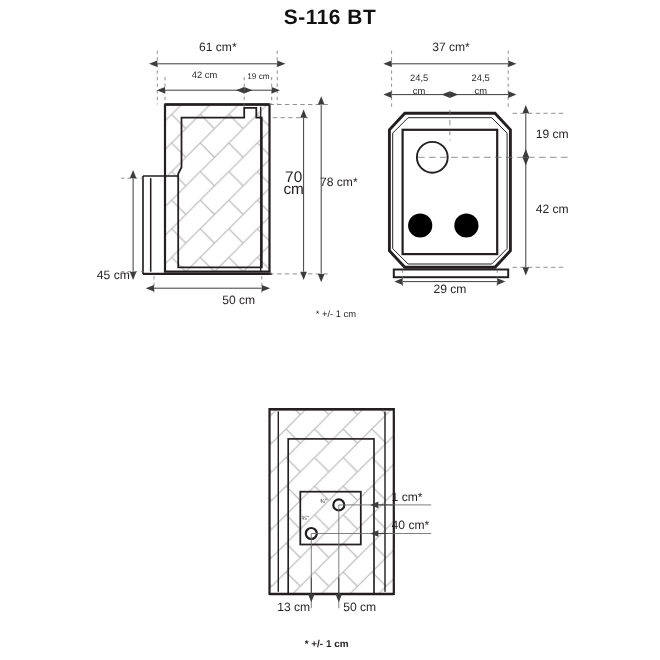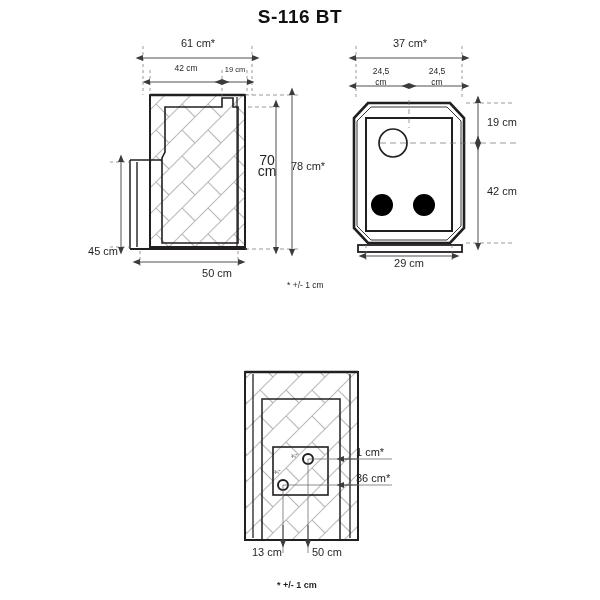--- a/index.html
+++ b/index.html
@@ -160,21 +160,21 @@
   <div class="lbl c" style="left:375px;top:38px;width:70px;">37 cm*</div>
   <div class="lbl c" style="left:360px;top:66px;width:42px;font-size:8.5px;">24,5
 cm</div>
   <div class="lbl c" style="left:416px;top:66px;width:42px;font-size:8.5px;">24,5
 cm</div>
   <div class="lbl" style="left:487px;top:117px;">19 cm</div>
   <div class="lbl" style="left:487px;top:186px;">42 cm</div>
   <div class="lbl c" style="left:389px;top:258px;width:40px;">29 cm</div>
 
   <div class="lbl" style="left:356px;top:447px;">1 cm*</div>
-  <div class="lbl" style="left:356px;top:473px;">36 cm*</div>
+  <div class="lbl" style="left:356px;top:473px;">40 cm*</div>
   <div class="lbl" style="left:252px;top:547px;">13 cm</div>
   <div class="lbl" style="left:312px;top:547px;">50 cm</div>
   <div class="tiny" style="left:291px;top:453px;">¾"</div>
   <div class="tiny" style="left:274px;top:469px;">¾"</div>
 
   <div class="note" style="left:287px;top:280px;">* +/- 1 cm</div>
   <div class="note b" style="left:277px;top:580px;">* +/- 1 cm</div>
 
 </div>
 

